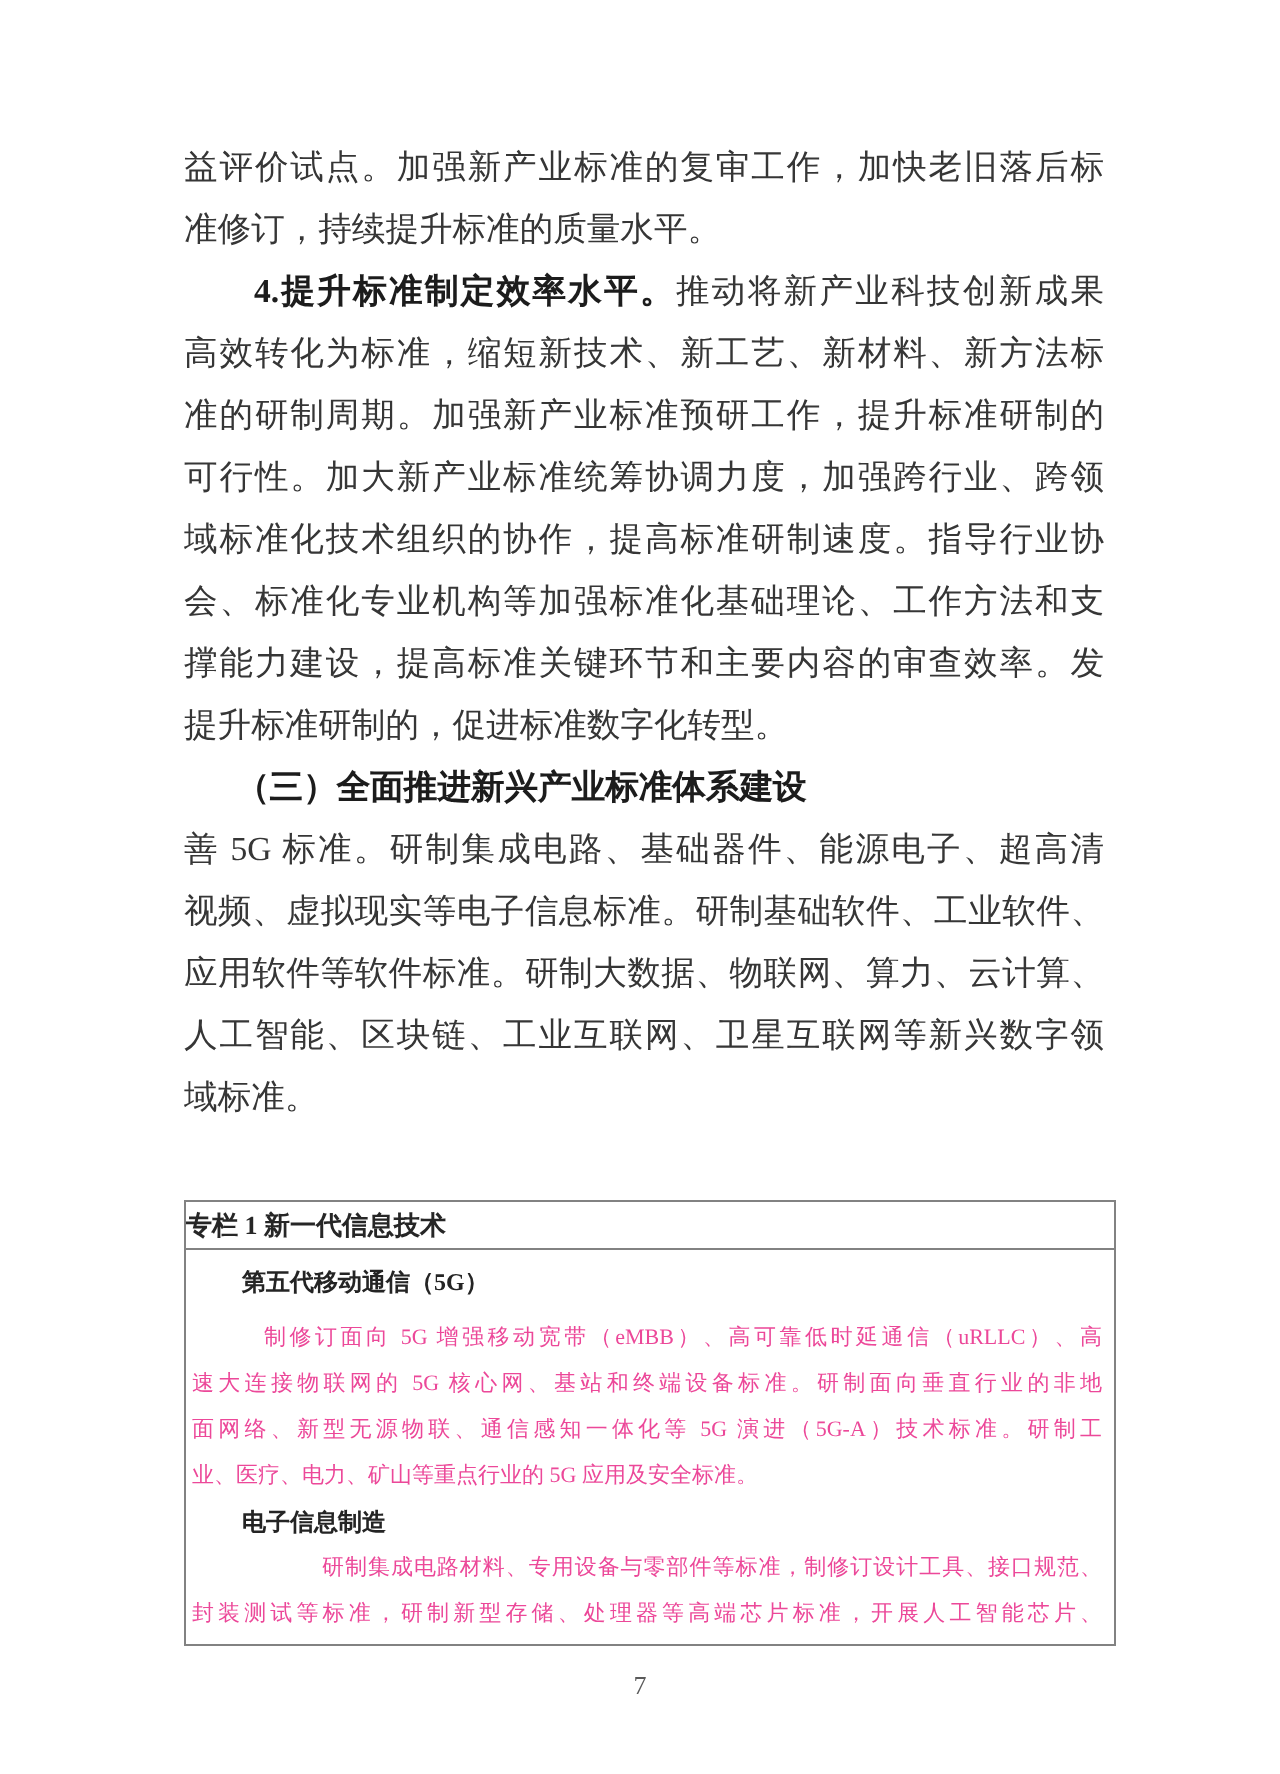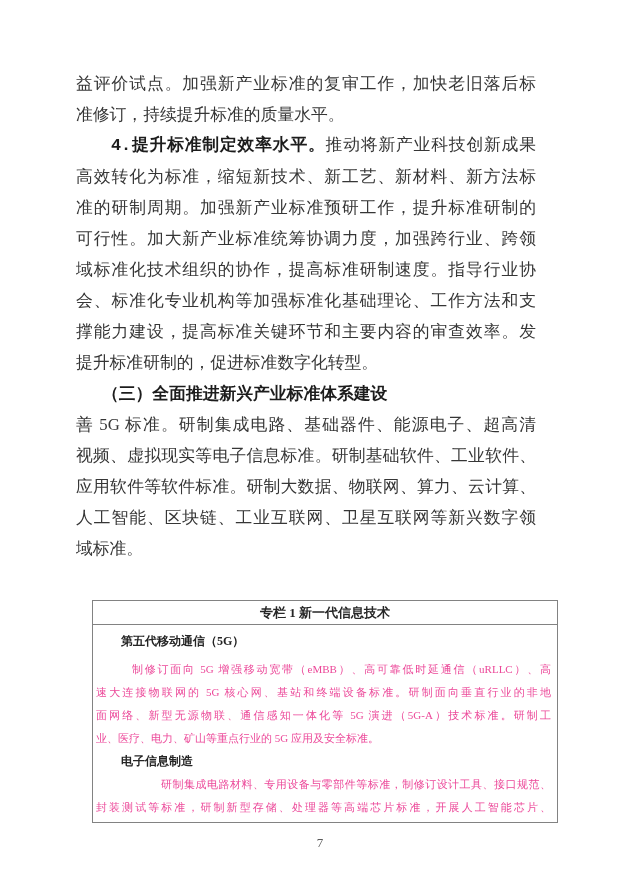--- a/index.html
+++ b/index.html
@@ -5,37 +5,37 @@
   html,body{margin:0;padding:0;}
   body{
     width:640px;height:887px;position:relative;
     background:#ffffff;
     font-family:"Liberation Serif","DejaVu Serif",serif;
     overflow:hidden;
   }
   .page{position:absolute;inset:0;background:#ffffff;color:#363636;}
 
   
-  .body-text{position:absolute;left:76px;top:68px;width:460px;}
+  .body-text{position:absolute;left:92px;top:68px;width:460px;}
   .line{
     font-size:16.8px;line-height:31px;height:31px;
     text-align:justify;text-align-last:left;text-justify:inter-character;
     color:#363636;white-space:normal;
   }
   .line.fill{text-align-last:justify;}
   .line b{color:#1c1c1c;}
 
   
   .box{
     position:absolute;left:92px;top:600px;width:466px;height:223px;
     border:1px solid #828282;box-sizing:border-box;background:transparent;
   }
   .box-header{
     height:23px;line-height:23px;border-bottom:1px solid #828282;
-    text-align:center;font-weight:bold;font-size:13px;color:#262626;
+    font-weight:bold;font-size:13px;color:#262626;
   }
   .box-body{padding:5px 6px 0 3px;overflow:hidden;}
   .box-line{
     font-size:11px;line-height:23px;height:23px;
     text-align:justify;text-align-last:left;text-justify:inter-character;
     color:#ec4899;
   }
   .box-line.fill{text-align-last:justify;}
   .box-subhead{
     font-size:12px;line-height:23px;height:23px;
@@ -49,21 +49,21 @@
   }
 </style>
 </head>
 <body>
 
 <div class="page">
 
   <div class="body-text">
       <div class="line fill"><span>益评价试点。加强新产业标准的复审工作，加快老旧落后标</span></div>
       <div class="line"><span>准修订，持续提升标准的质量水平。</span></div>
-      <div class="line fill" style="text-indent: 35px; font-family: Liberation Mono, monospace;"><b>4.提升标准制定效率水平。</b><span>推动将新产业科技创新成果</span></div>
+      <div class="line fill" style="text-indent: 35px;"><b>4.提升标准制定效率水平。</b><span>推动将新产业科技创新成果</span></div>
       <div class="line fill"><span>高效转化为标准，缩短新技术、新工艺、新材料、新方法标</span></div>
       <div class="line fill"><span>准的研制周期。加强新产业标准预研工作，提升标准研制的</span></div>
       <div class="line fill"><span>可行性。加大新产业标准统筹协调力度，加强跨行业、跨领</span></div>
       <div class="line fill"><span>域标准化技术组织的协作，提高标准研制速度。指导行业协</span></div>
       <div class="line fill"><span>会、标准化专业机构等加强标准化基础理论、工作方法和支</span></div>
       <div class="line fill"><span>撑能力建设，提高标准关键环节和主要内容的审查效率。发</span></div>
       <div class="line"><span>提升标准研制的，促进标准数字化转型。</span></div>
       <div class="line" style="text-indent: 26px;"><b>（三）全面推进新兴产业标准体系建设</b></div>
       <div class="line fill"><span>善 5G 标准。研制集成电路、基础器件、能源电子、超高清</span></div>
       <div class="line fill"><span>视频、虚拟现实等电子信息标准。研制基础软件、工业软件、</span></div>

